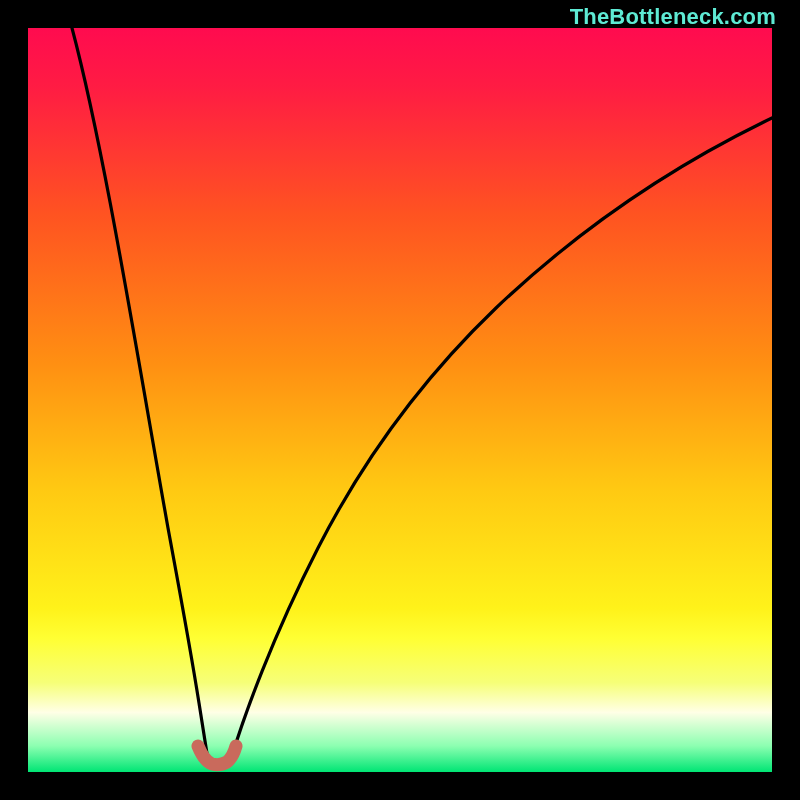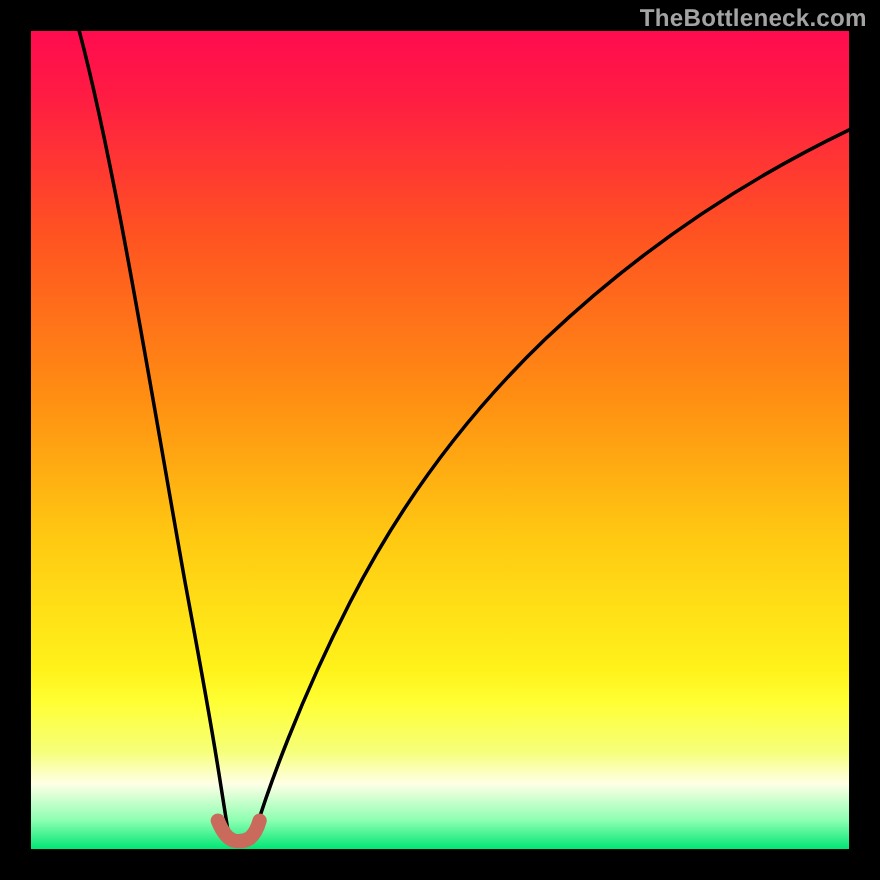--- a/index.html
+++ b/index.html
@@ -14,25 +14,25 @@
     position: absolute;
     left: 28px;
     top: 28px;
     width: 744px;
     height: 744px;
     background: #000;
   }
   .watermark {
     position: absolute;
     top: 4px;
-    right: 12px;
+    right: 24px;
     font-family: Arial, Helvetica, sans-serif;
     font-size: 22px;
     font-weight: 600;
-    color: #a3a3a3;
+    color: #5eead4;
     letter-spacing: 0.2px;
   }
   svg { display: block; }
 </style>
 </head>
 <body>
 
 <div class="frame">
   <svg width="744" height="744" viewBox="0 0 744 744">
     <defs>

